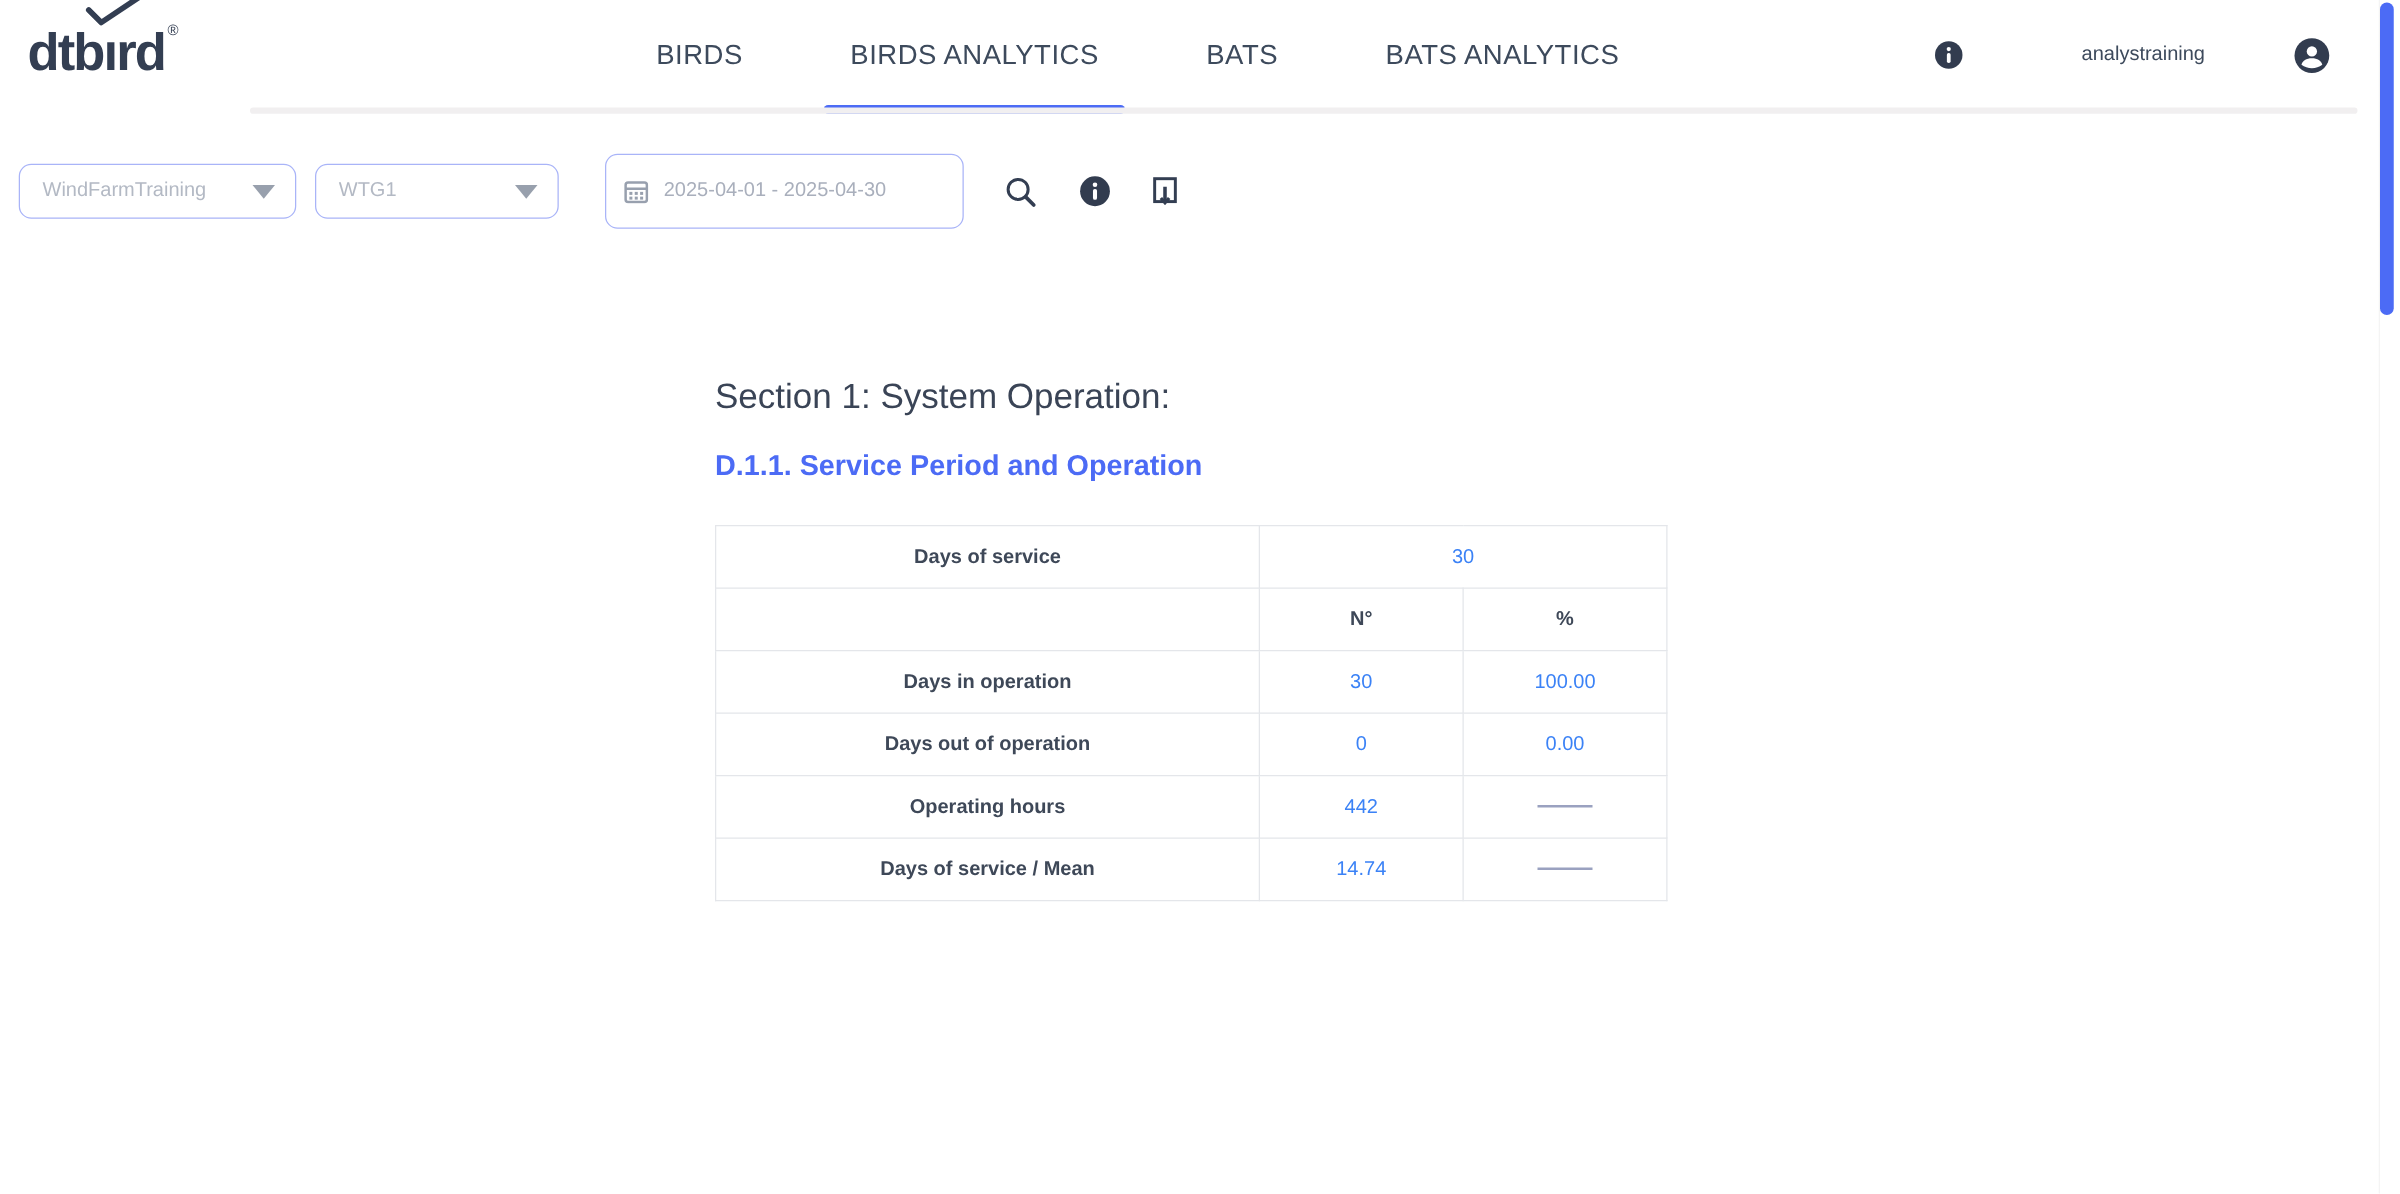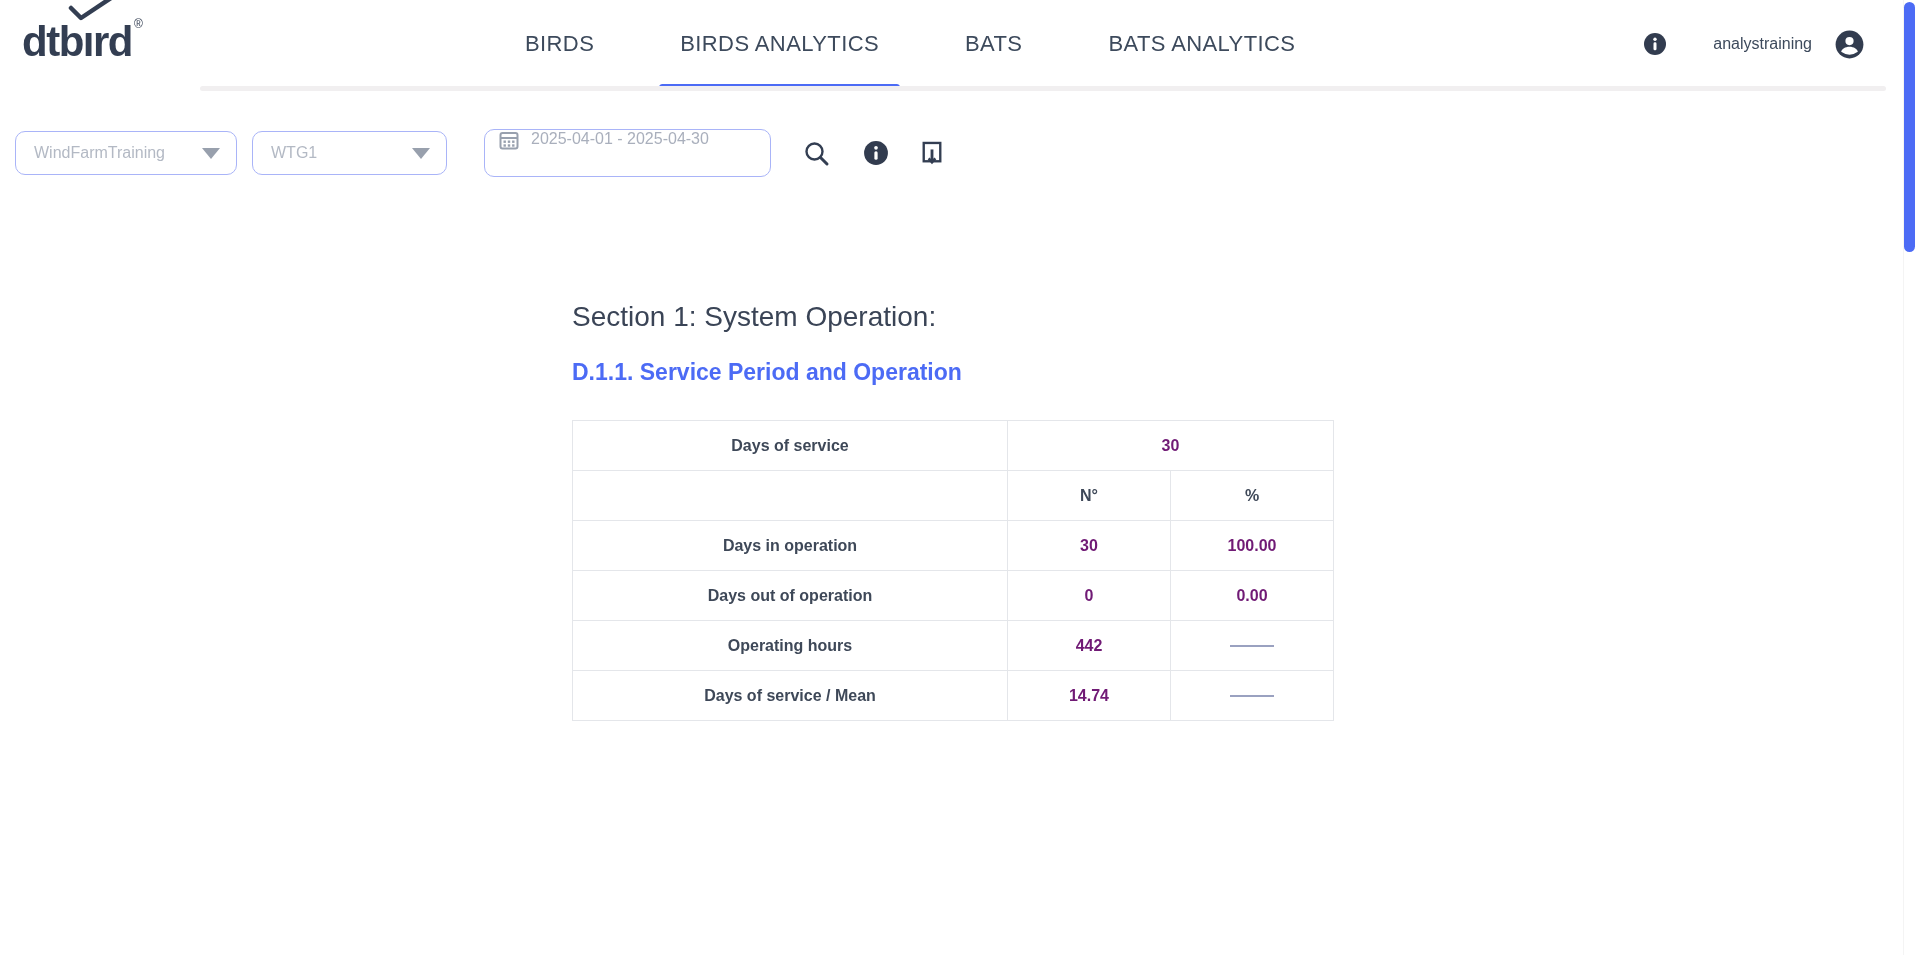--- a/index.html
+++ b/index.html
@@ -16,57 +16,57 @@
   .logo .reg { font-size:12px; font-weight:400; vertical-align:28px; letter-spacing:0; margin-left:2px; }
 
   .nav-tabs { position:absolute; left:525px; top:0; height:88px; display:flex; gap:86px; }
   .nav-tab { position:relative; height:88px; display:flex; align-items:center;
              font-size:22px; letter-spacing:.4px; color:#3d4a5c; cursor:pointer; white-space:nowrap; }
   .nav-track { position:absolute; left:200px; top:86px; width:1686px; height:5px;
                background:#f1eff0; border-radius:3px; }
   .active-indicator { position:absolute; left:-21px; right:-21px; bottom:-3px; height:7px;
                       background:#4c6bf5; border-radius:4px; }
 
-  .header-right { position:absolute; right:56px; top:0; height:88px; display:flex; align-items:center; }
+  .header-right { position:absolute; right:56px; top:0; height:88px; display:flex; align-items:center;gap:48px; }
   .hdr-info { width:24px; height:24px; cursor:pointer; }
   .username { margin-left:46px; margin-right:23px; font-size:16px; color:#3d4a5c; }
   .avatar { width:29px; height:29px; cursor:pointer; }
 
   
   .filters { position:absolute; left:15px; top:131px; height:44px; display:flex; align-items:center; }
   .select { height:44px; border:1.5px solid #a9b4f8; border-radius:10px; background:#fff;
             display:flex; align-items:center; justify-content:space-between;
             padding:0 16px 0 18px; cursor:pointer; }
   .select .sel-text { font-size:16px; color:#b3b9c4; }
   .select .tri { width:0; height:0; border-left:9px solid transparent; border-right:9px solid transparent;
                  border-top:11px solid #98a0ad; margin-left:14px; }
   .sel-windfarm { width:222px; margin-right:15px; }
   .sel-wtg { width:195px; margin-right:37px; }
-  .datefield { width:287px; height:48px; border:1.5px solid #a9b4f8; border-radius:10px;
-               display:flex; align-items:flex-start; padding:0 12px 0 14px; cursor:text; }
+  .datefield { width:287px; height:60px; border:1.5px solid #a9b4f8; border-radius:10px;
+               display:flex; align-items:center; padding:0 12px 0 14px; cursor:text; }
   .datefield .cal { width:20px; height:20px; margin-right:12px; flex:0 0 auto; }
   .datefield .date-text { font-size:16px; color:#a9afbc; white-space:nowrap; }
   .icon-btn { background:none; border:none; padding:0; cursor:pointer; line-height:0; }
   .btn-search { margin-left:32px; }
   .btn-info2 { margin-left:33px; }
   .btn-bookmark { margin-left:30px; }
 
   
   .content { position:absolute; left:572px; top:0; width:800px; }
   .section-title { margin-top:300px; font-size:28px; line-height:34px; font-weight:400; color:#3a4456; }
   .subsection-title { margin-top:24px; font-size:23px; line-height:28px; font-weight:700; color:#4c6bf5; }
 
   table.optable { margin-top:34px; width:762px; border-collapse:collapse; table-layout:fixed; }
   table.optable td { border:1px solid #e4e6ea; height:50px; text-align:center;
                      font-size:16px; vertical-align:middle; background:#fff; }
   td.c1 { width:435px; }
   td.c2 { width:152px; }
   td.c3 { width:175px; }
   td.lbl { color:#3e4858; font-weight:600; }
-  td.val { color:#701a75; font-weight:700; }
+  td.val { color:#3b82f6; font-weight:400; }
   .dash { display:inline-block; width:44px; height:2px; background:#9aa1c0; vertical-align:middle; }
 
   
   .scrollbar-track { position:absolute; right:0; top:0; width:17px; height:955px; background:#ffffff;
                      border-left:1px solid #f4f4f4; }
   .scrollbar-thumb { position:absolute; right:5px; top:2px; width:11px; height:250px;
                      background:#4c6bf5; border-radius:6px; cursor:grab; }
 </style>
 </head>
 <body>

